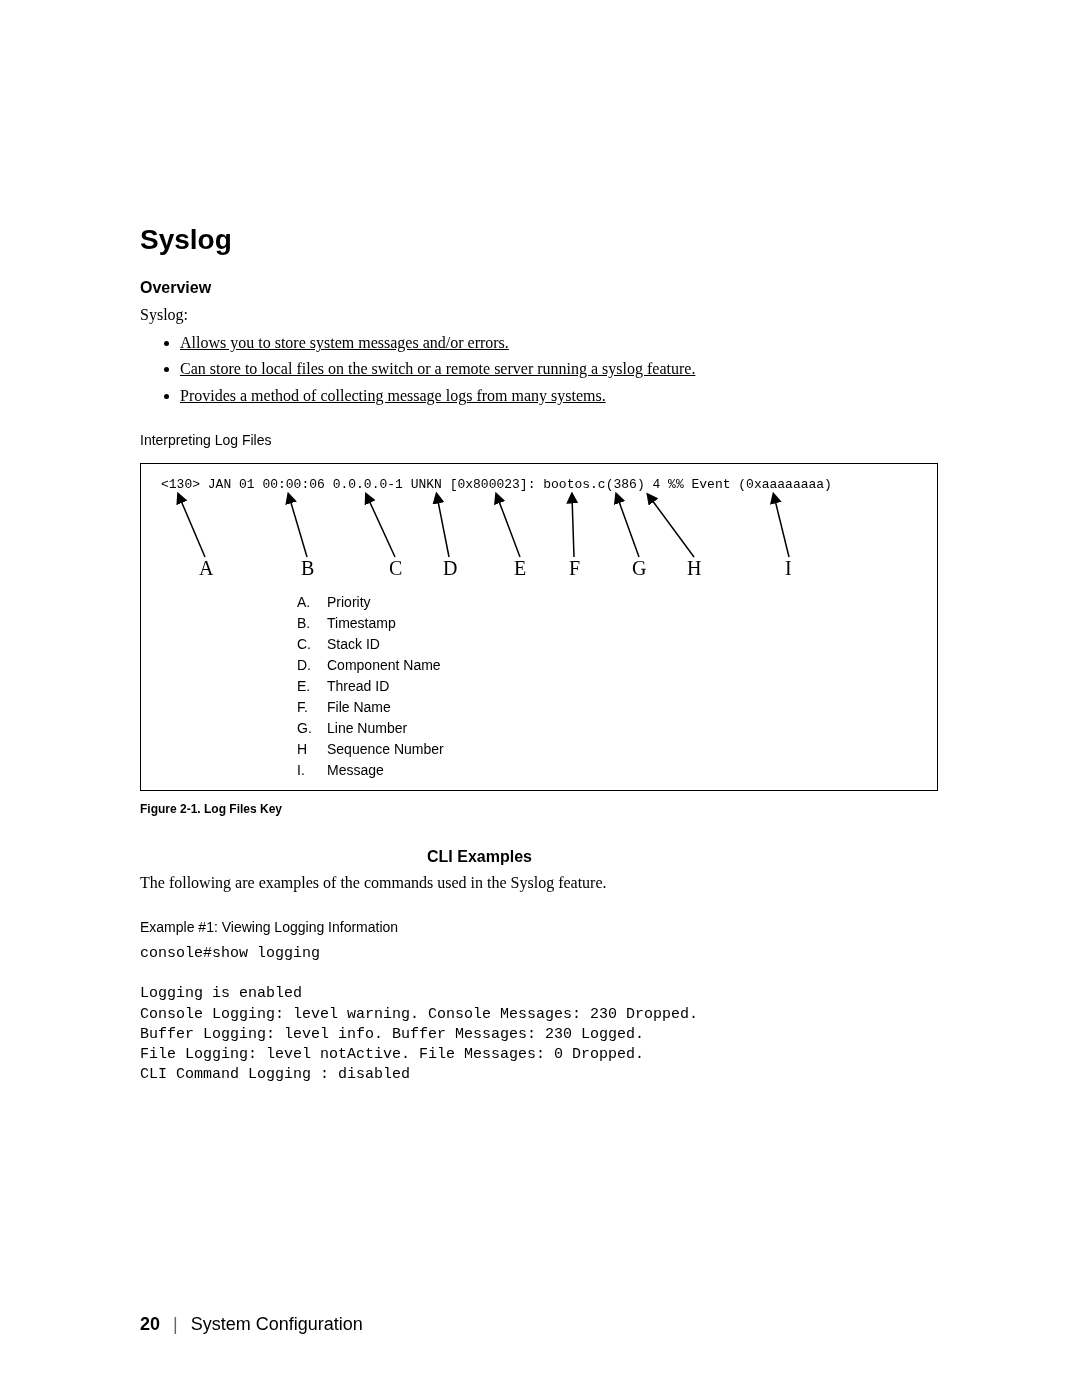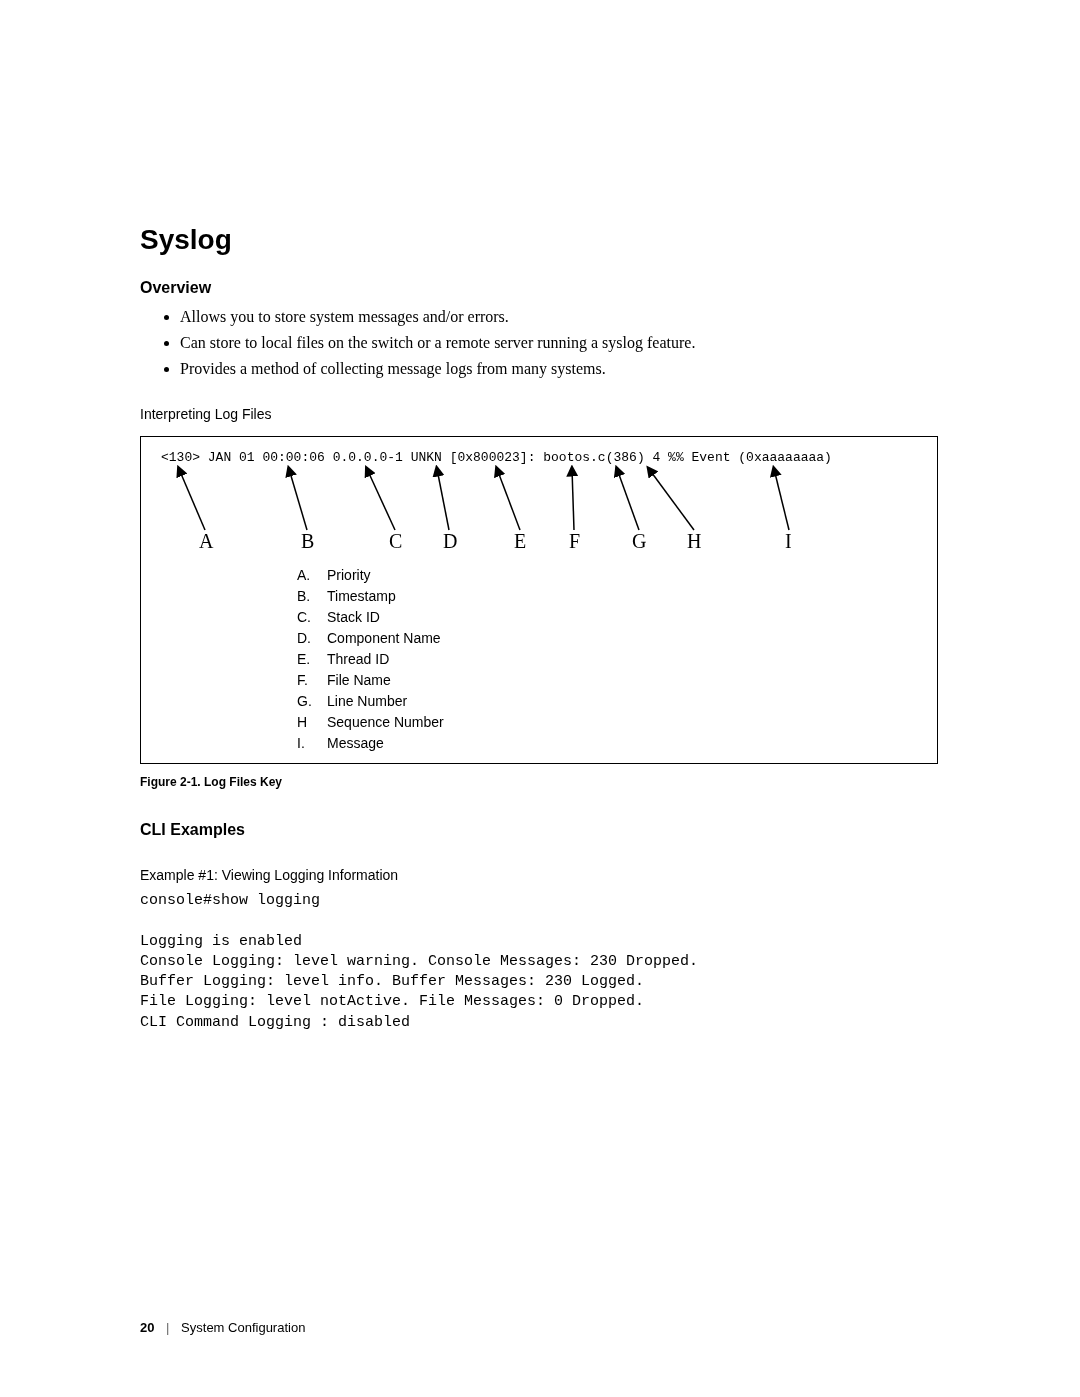--- a/index.html
+++ b/index.html
@@ -39,20 +39,21 @@
     margin-bottom: 6px;
   }
   .body-text {
     font-family: Georgia, "Times New Roman", serif;
     font-size: 16px;
     margin: 2px 0;
   }
   ul.bulleted {
     margin: 6px 0 10px 0;
     padding-left: 40px;
+    text-decoration: underline;
   }
   ul.bulleted li {
     font-family: Georgia, "Times New Roman", serif;
     font-size: 16px;
     margin: 4px 0;
   }
   .figure-box {
     border: 1px solid #000;
     margin-top: 12px;
     padding: 8px;
@@ -72,41 +73,42 @@
     font-size: 15px;
     white-space: pre;
     margin: 4px 0 0 0;
     line-height: 1.35;
   }
   .footer {
     position: absolute;
     bottom: 60px;
     left: 140px;
     font-family: "Helvetica Neue", Helvetica, Arial, sans-serif;
-    font-size: 13px;
+    font-size: 18px;
   }
   .footer .pageno {
     font-weight: 700;
   }
   .footer .sep {
     padding: 0 8px;
     color: #666;
   }
   text.svg-mono { font-family: "Courier New", monospace; font-size: 13px; fill:#000; }
   text.svg-serif { font-family: Georgia, "Times New Roman", serif; font-size: 20px; fill:#000; }
   text.svg-sans { font-family: "Helvetica Neue", Helvetica, Arial, sans-serif; font-size: 14px; fill:#000; }
 </style>
 </head>
 <body>
 
 <div class="page">
 
   <div class="h1">Syslog</div>
 
   <div class="h2">Overview</div>
+  <div class="body-text">Syslog:</div>
 
   <ul class="bulleted">
     <li>Allows you to store system messages and/or errors.</li>
     <li>Can store to local files on the switch or a remote server running a syslog feature.</li>
     <li>Provides a method of collecting message logs from many systems.</li>
   </ul>
 
   <div class="h3">Interpreting Log Files</div>
 
   <div class="figure-box">
@@ -172,21 +174,22 @@
         <text class="svg-sans" x="178" y="282">Sequence Number</text>
 
         <text class="svg-sans" x="148" y="303">I.</text>
         <text class="svg-sans" x="178" y="303">Message</text>
       </g>
     </svg>
   </div>
 
   <div class="caption">Figure 2-1.    Log Files Key</div>
 
-  <div class="h2" style="margin-top:28px;">CLI Examples</div>
+  <div class="h2" style="margin-top:28px;text-align:center;">CLI Examples</div>
+  <div class="body-text">The following are examples of the commands used in the Syslog feature.</div>
 
   <div class="h3">Example #1: Viewing Logging Information</div>
   <pre class="code"><span>console#show logging</span>
 <span></span>
 <span>Logging is enabled</span>
 <span>Console Logging: level warning. Console Messages: 230 Dropped.</span>
 <span>Buffer Logging: level info. Buffer Messages: 230 Logged.</span>
 <span>File Logging: level notActive. File Messages: 0 Dropped.</span>
 <span>CLI Command Logging : disabled</span></pre>
 

